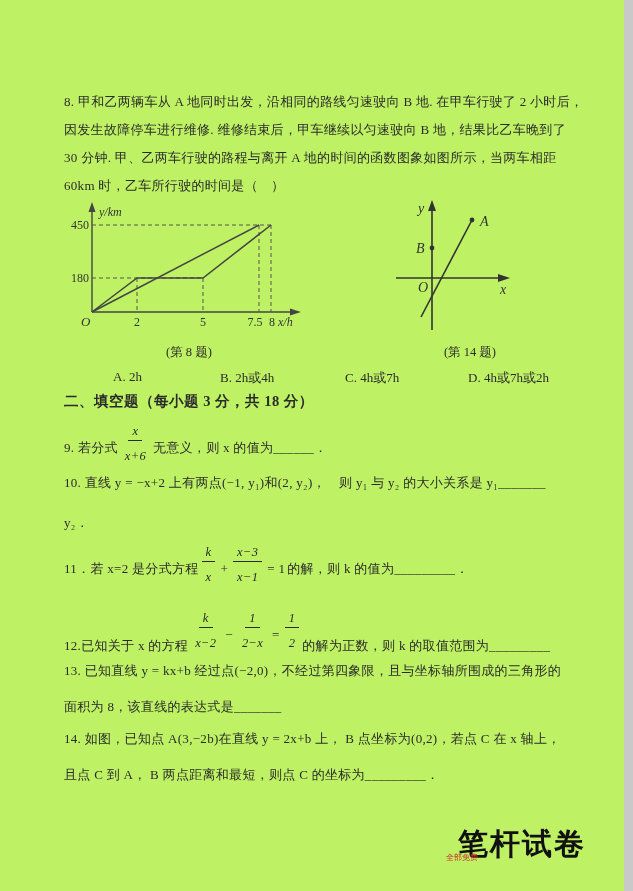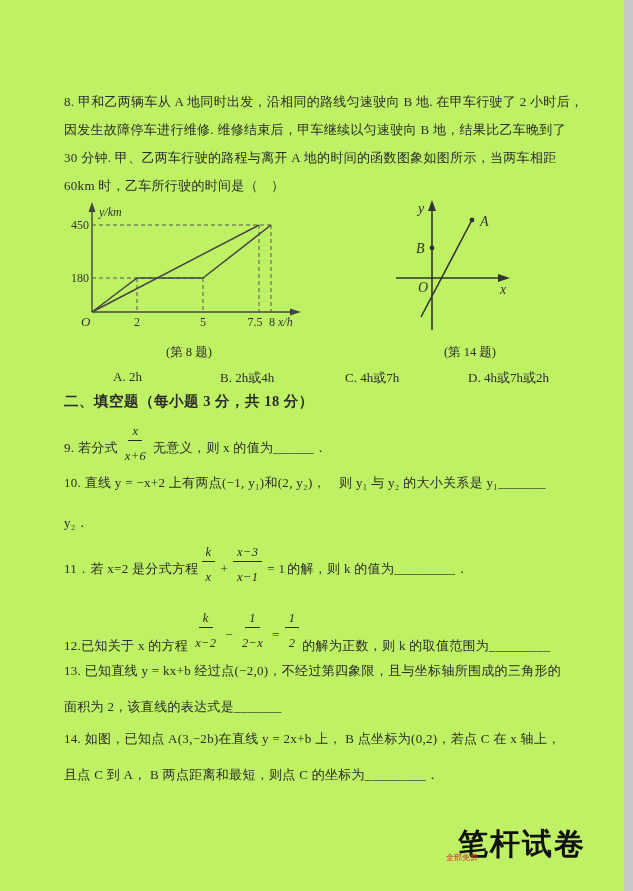--- a/index.html
+++ b/index.html
@@ -133,20 +133,20 @@
       <span class="op">=</span>
       <span class="frac">
         <span class="num">1</span>
         <span class="den">2</span>
       </span>
     </span>
     <span style="line-height:26px">的解为正数，则 k 的取值范围为_________</span>
   </div>
 
   <div class="qline" style="top:662px">13. 已知直线 y = kx+b 经过点(−2,0)，不经过第四象限，且与坐标轴所围成的三角形的</div>
-  <div class="qline" style="top:698px">面积为 2，该直线的表达式是_______</div>
+  <div class="qline" style="top:698px">面积为 8，该直线的表达式是_______</div>
 
   <div class="qline" style="top:730px">14. 如图，已知点 A(3,−2b)在直线 y = 2x+b 上， B 点坐标为(0,2)，若点 C 在 x 轴上，</div>
   <div class="qline" style="top:766px">且点 C 到 A， B 两点距离和最短，则点 C 的坐标为_________．</div>
 
   <div class="brand">笔杆试卷</div>
   <div class="freetag">全部免费</div>
 </div>
 
 </body></html>

